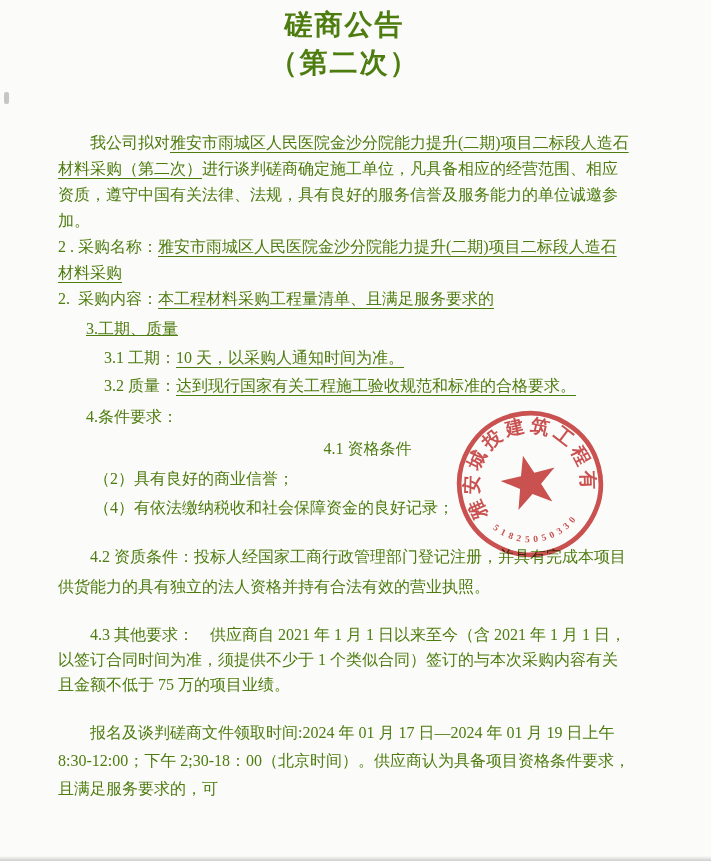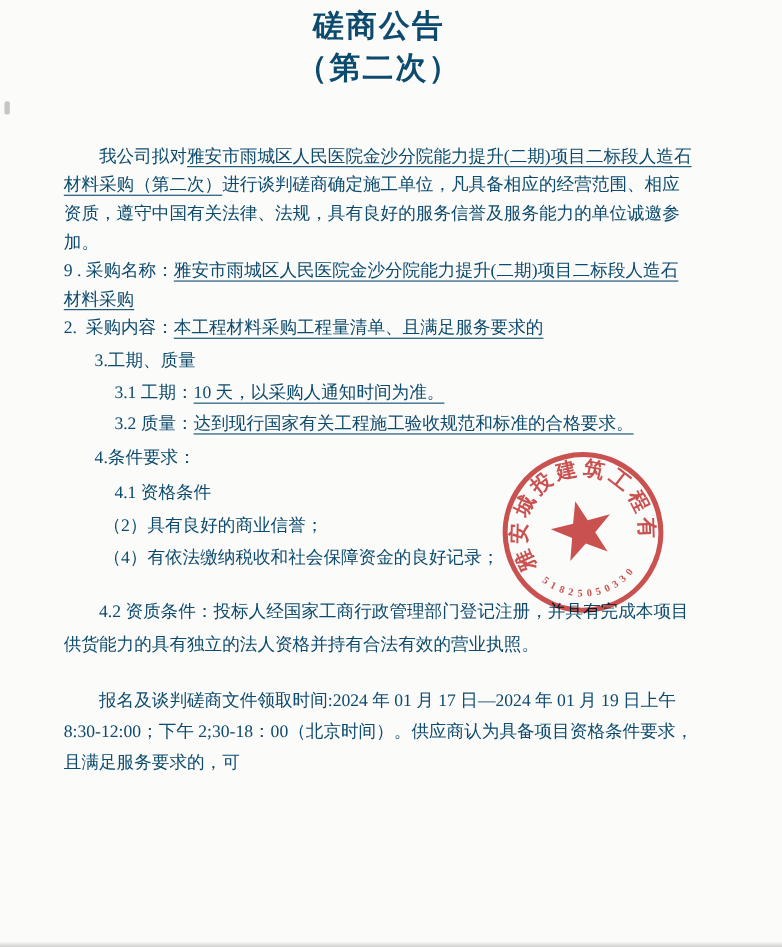--- a/index.html
+++ b/index.html
@@ -5,21 +5,21 @@
   html,body{margin:0;padding:0;}
   body{
     background:#e8e8e6;
     font-family:"Liberation Serif","DejaVu Serif",serif;
   }
   .page{
     position:relative;
     width:711px;height:861px;
     margin:0 auto;
     background:#fbfbf9;
-    color:#0c4a6e;
+    color:#4d7c0f;
     box-sizing:border-box;
     padding:6px 80px 0 58px;
     overflow:hidden;
     font-size:16px;
   }
   .doc-title{
     text-align:center;
     font-size:28px;
     font-weight:bold;
     line-height:38px;
@@ -31,25 +31,25 @@
     margin-top:48px;
     text-indent:2em;
     line-height:26px;
   }
   .line{line-height:26px;}
   .u{
     text-decoration:underline;
     text-underline-offset:4px;
     text-decoration-thickness:1px;
   }
-  .sec3{margin:4px 0 0 28px;}
+  .sec3{margin:4px 0 0 28px;text-decoration:underline;}
   .sub3{margin:3px 0 0 46px;}
   .sub3b{margin:2px 0 0 46px;}
   .sec4{margin:5px 0 0 28px;}
-  .sec41{margin:6px 0 0 46px;}
+  .sec41{margin:6px 0 0 46px;text-align:center;}
   .qual{margin:4px 0 0 36px;line-height:25px;}
   .qual:first-of-type{margin-top:6px;}
   .para42{margin-top:22px;text-indent:2em;line-height:30px;}
   .para43{margin-top:20px;text-indent:2em;line-height:25px;}
   .footer-para{margin-top:22px;text-indent:2em;line-height:28px;}
   .stamp{
     position:absolute;
     left:452px;top:406px;
     width:156px;height:156px;
     transform:rotate(-14deg);
@@ -74,39 +74,40 @@
 </head>
 <body>
 
 <div class="page">
 
   <p class="doc-title">磋商公告</p>
   <p class="doc-title">（第二次）</p>
 
   <p class="intro"><span>我公司拟对</span><span class="u">雅安市雨城区人民医院金沙分院能力提升(二期)项目二标段人造石材料采购（第二次）</span><span>进行谈判磋商确定施工单位，凡具备相应的经营范围、相应资质，遵守中国有关法律、法规，具有良好的服务信誉及服务能力的单位诚邀参加。</span></p>
 
-  <p class="line"><span>9 . 采购名称：</span><span class="u">雅安市雨城区人民医院金沙分院能力提升(二期)项目二标段人造石材料采购</span></p>
+  <p class="line"><span>2 . 采购名称：</span><span class="u">雅安市雨城区人民医院金沙分院能力提升(二期)项目二标段人造石材料采购</span></p>
 
   <p class="line"><span>2.  采购内容：</span><span class="u">本工程材料采购工程量清单、且满足服务要求的</span></p>
 
   <p class="line sec3">3.工期、质量</p>
 
   <p class="line sub3"><span>3.1 工期：</span><span class="u">10 天，以采购人通知时间为准。</span></p>
 
   <p class="line sub3b"><span>3.2 质量：</span><span class="u">达到现行国家有关工程施工验收规范和标准的合格要求。</span></p>
 
   <p class="line sec4">4.条件要求：</p>
 
   <p class="line sec41">4.1 资格条件</p>
 
   <p class="qual">（2）具有良好的商业信誉；</p>
   <p class="qual">（4）有依法缴纳税收和社会保障资金的良好记录；</p>
 
   <p class="para42">4.2 资质条件：投标人经国家工商行政管理部门登记注册，并具有完成本项目供货能力的具有独立的法人资格并持有合法有效的营业执照。</p>
 
+  <p class="para43">4.3 其他要求：　供应商自 2021 年 1 月 1 日以来至今（含 2021 年 1 月 1 日，以签订合同时间为准，须提供不少于 1 个类似合同）签订的与本次采购内容有关且金额不低于 75 万的项目业绩。</p>
 
   <p class="footer-para">报名及谈判磋商文件领取时间:2024 年 01 月 17 日—2024 年 01 月 19 日上午 8:30-12:00；下午 2;30-18：00（北京时间）。供应商认为具备项目资格条件要求，且满足服务要求的，可</p>
 
   <svg class="stamp" viewBox="0 0 150 150" xmlns="http://www.w3.org/2000/svg">
     <defs>
       <path id="companyArc" d="M 29.7 96.1 A 50 50 0 1 1 120.3 96.1" fill="none"></path>
       <path id="serialArc" d="M 27.5 104.7 A 56 56 0 0 0 122.5 104.7" fill="none"></path>
     </defs>
     <circle cx="75" cy="75" r="68" fill="none" stroke-width="4.5" stroke="#c53a3a"></circle>
     <polygon points="75,47 81.6,65.6 101.7,65.4 85.4,77.4 91.8,96.5 75,85 58.2,96.5 64.6,77.4 48.3,65.4 68.4,65.6" fill="#c53a3a"></polygon>

